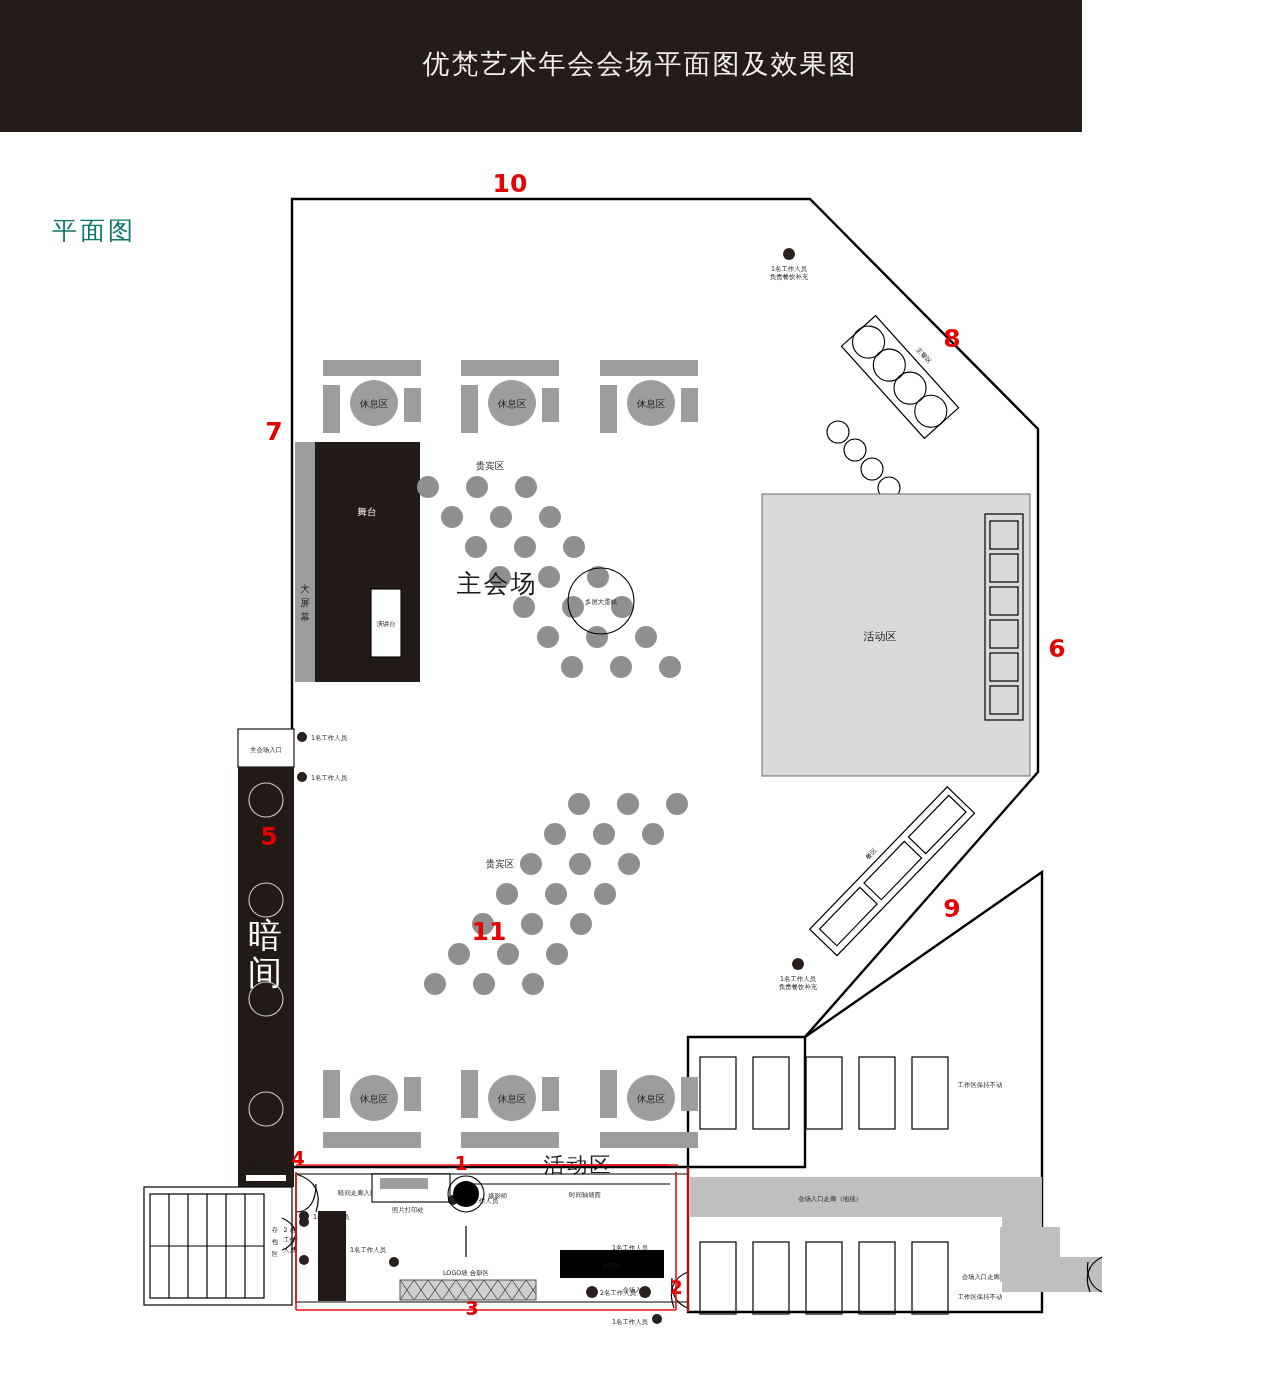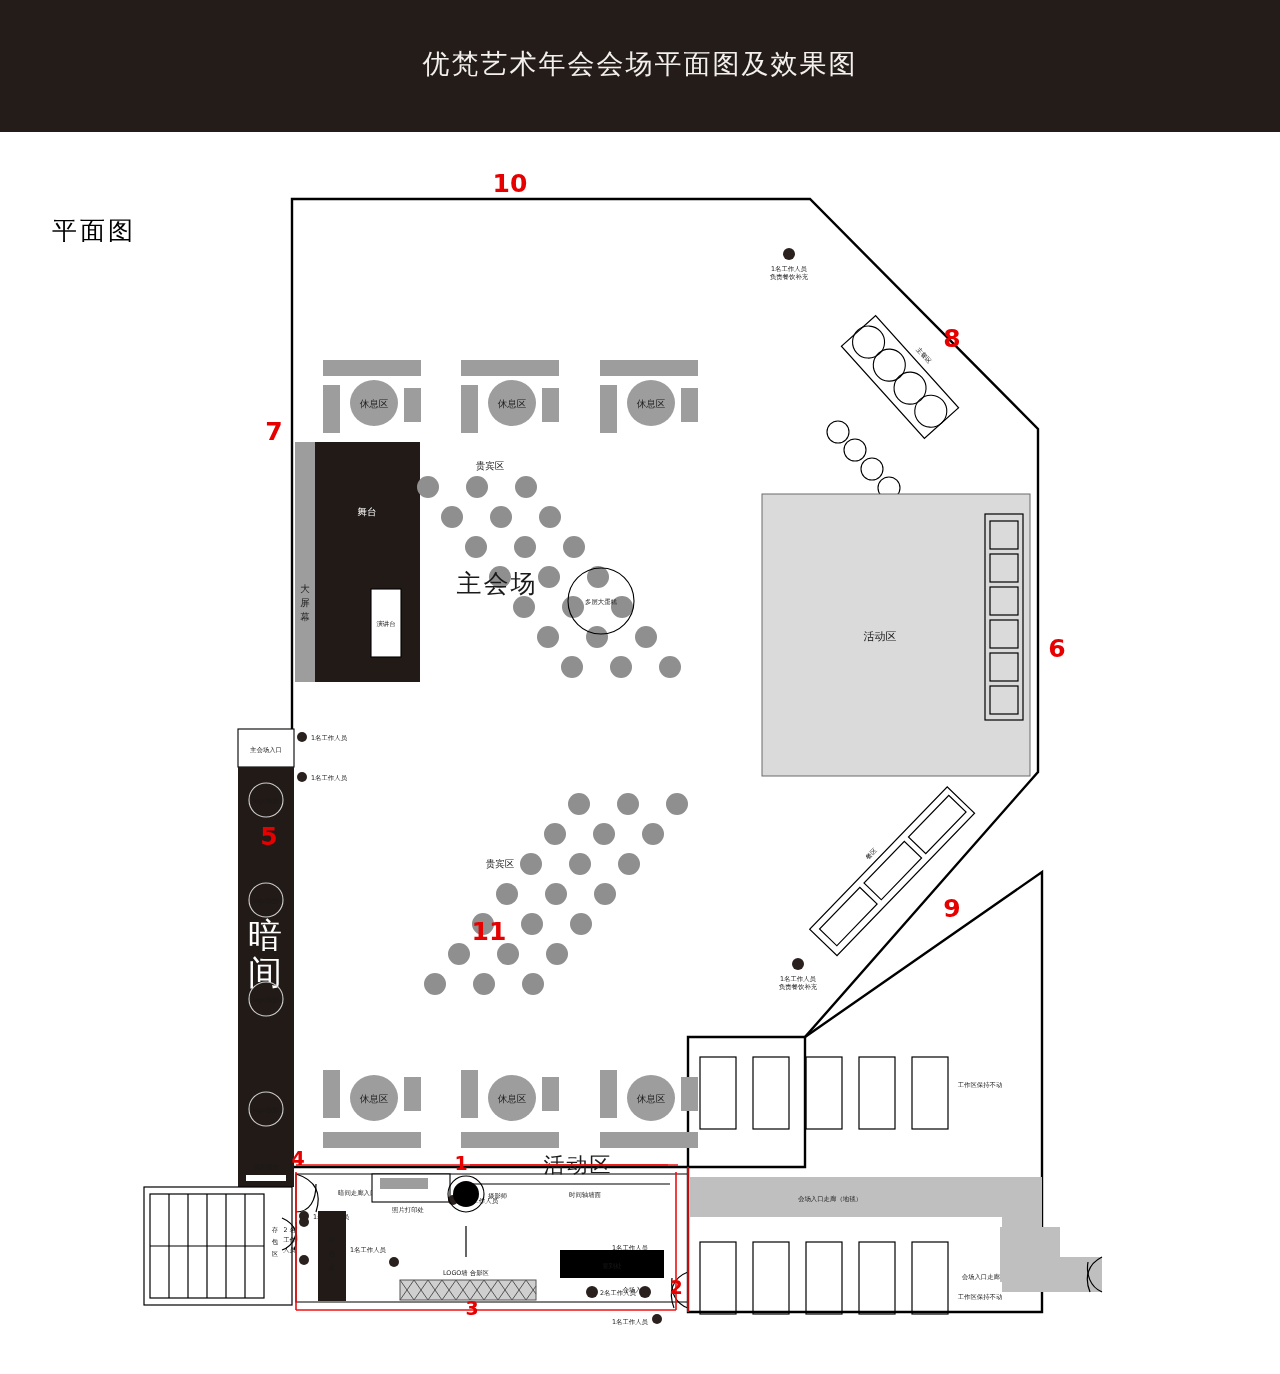--- a/index.html
+++ b/index.html
@@ -1,25 +1,25 @@
 <!DOCTYPE html>
 <html><head>
 <meta charset="utf-8">
 <style>
   html,body{margin:0;padding:0;background:#ffffff;}
   body{width:1280px;height:1374px;position:relative;overflow:hidden;
        font-family:"DejaVu Sans","Liberation Sans",sans-serif;}
 
   
-  #titlebar{position:absolute;left:0;top:0;width:1280px;height:132px;background:#241c19;}
+  #titlebar{position:absolute;left:0;top:0;width:1082px;height:132px;background:#241c19;}
   #titlebar .t{position:absolute;left:0;top:46px;width:1280px;text-align:center;
                color:#f2efec;font-size:27px;letter-spacing:2px;}
 
   
-  #planlabel{position:absolute;left:52px;top:214px;font-size:25px;color:#000000;letter-spacing:3px;}
+  #planlabel{position:absolute;left:52px;top:214px;font-size:25px;color:#0f766e;letter-spacing:3px;}
 
   
   #plan{position:absolute;left:0;top:132px;width:1280px;height:1242px;}
 
   .rnum{fill:#e60000;font-size:25px;font-weight:bold;font-family:"DejaVu Sans","Liberation Sans",sans-serif;}
   .rnum.sm{font-size:19px;}
   .cnl{font-size:9.5px;fill:#1a1a1a;}
   .cnl.w{fill:#ffffff;}
   .cnl.xs{font-size:6.4px;}
   .cnl.md{font-size:11px;}

